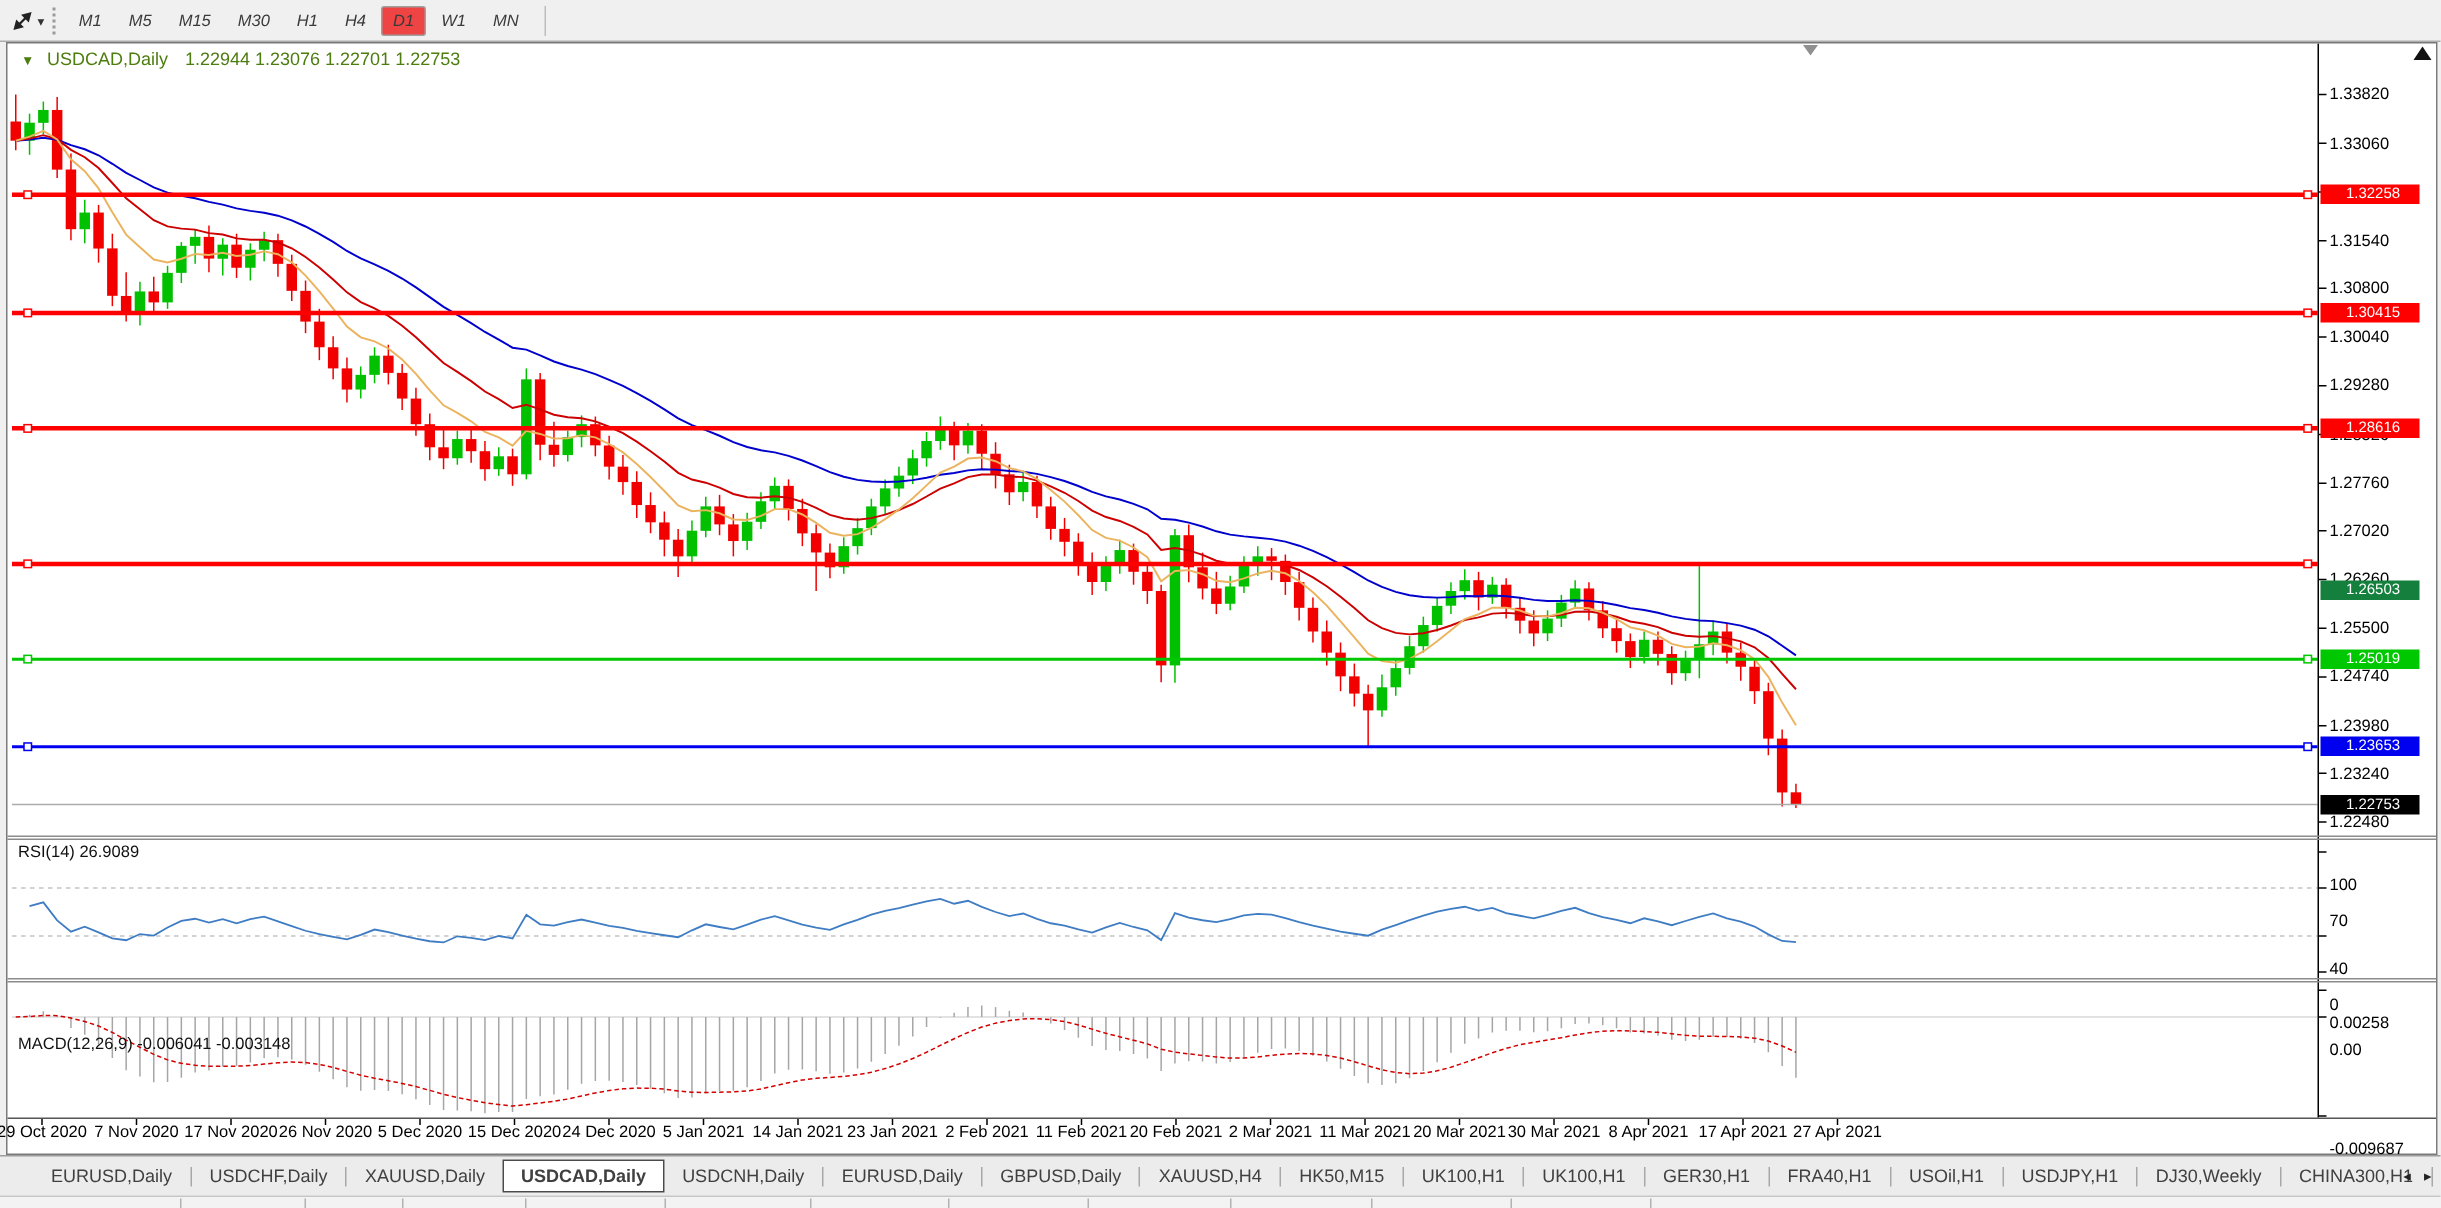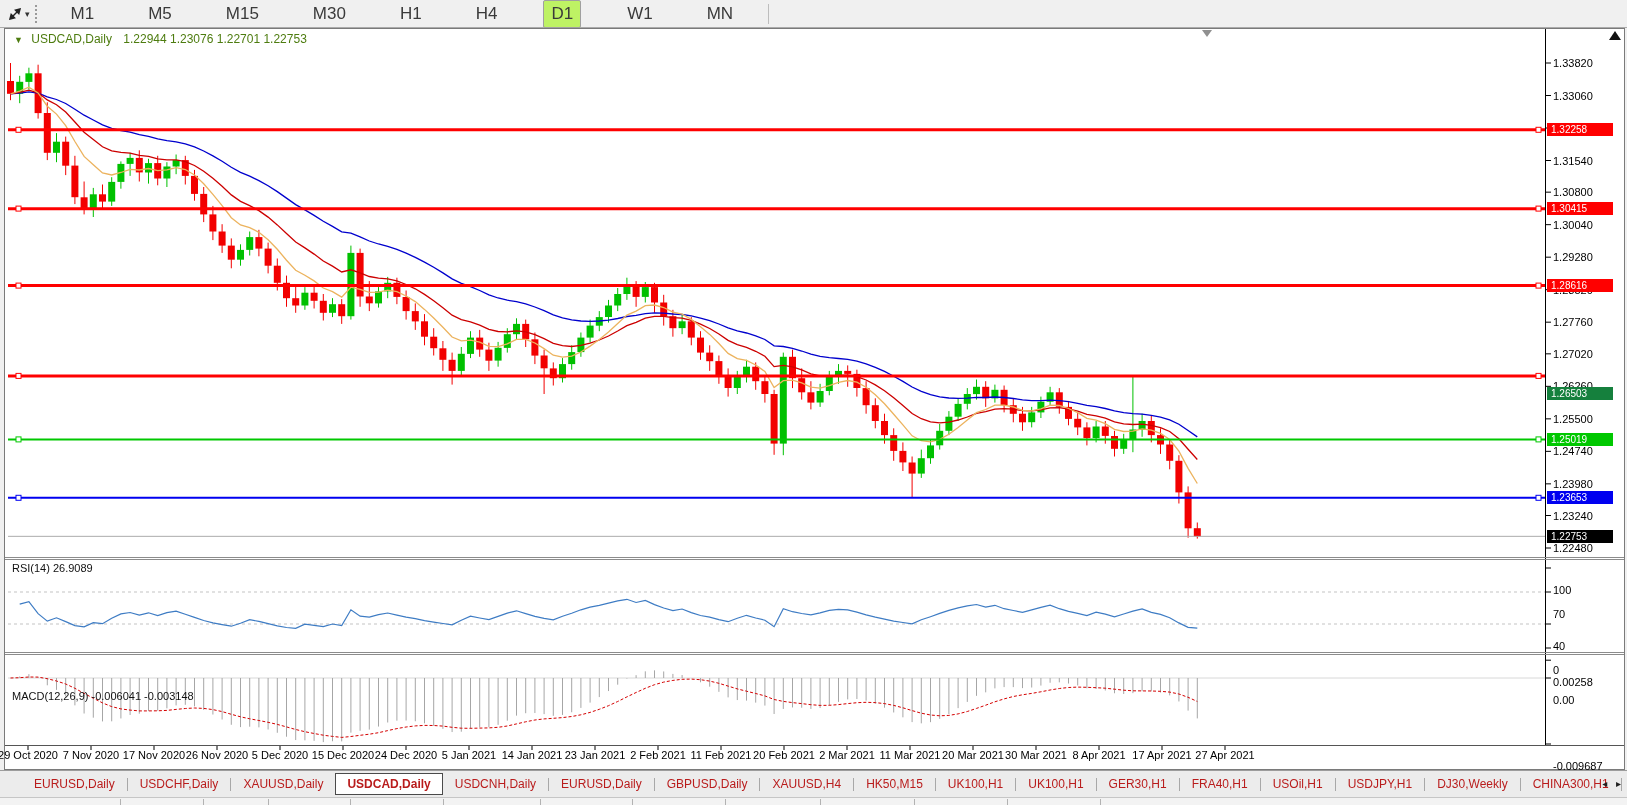--- a/index.html
+++ b/index.html
@@ -5,43 +5,43 @@
   html,body{margin:0;padding:0;width:1627px;height:805px;overflow:hidden;
     background:#f0f0f0;font-family:"Liberation Sans",sans-serif;}
   #root{position:absolute;left:0;top:0;width:1627px;height:805px;}
 
   
   .toolbar{position:absolute;left:0;top:0;width:1627px;height:28px;background:#f0f0f0;
     border-bottom:1px solid #ababab;display:flex;align-items:center;box-sizing:border-box;padding-left:5px;}
   .tool-icon{width:20px;height:20px;display:flex;align-items:center;justify-content:center;}
   .tool-caret{font-size:9px;color:#333;margin:0 3px 0 0;}
   .tool-grip{height:18px;border-left:2px dotted #9a9a9a;margin:0 7px 0 2px;}
-  .tfbtn{font-size:17px;color:#3a3a3a;padding:3px 7px;margin:0 19px;border:1px solid transparent;
-    border-radius:2px;cursor:default;}
-  .tfbtn.active{background:#bef264;border:1px solid #a0a0a0;}
+  .tfbtn{font-size:11px;color:#3a3a3a;padding:3px 7px;margin:0 1px;border:1px solid transparent;
+    border-radius:2px;cursor:default;font-style:italic;}
+  .tfbtn.active{background:#ef4444;border:1px solid #a0a0a0;}
   .tool-sep{height:20px;border-left:1px solid #bdbdbd;margin:0 8px;}
 
   
   .chart-window{position:absolute;left:4px;top:28px;width:1621px;height:742px;background:#ffffff;}
   #chart-svg{position:absolute;left:0;top:0;width:1627px;height:805px;pointer-events:none;}
 
   .chart-title{position:absolute;left:14px;top:32px;font-size:12px;color:#4d7c0f;z-index:5;white-space:nowrap;}
   .chart-title .caret{font-size:9px;margin-right:5px;}
   .pane-label{position:absolute;left:12px;font-size:11px;color:#111;z-index:5;white-space:nowrap;}
 
   .ptick{position:absolute;left:1553px;font-size:11px;color:#000;z-index:3;white-space:nowrap;}
   .itick{position:absolute;left:1553px;font-size:11px;color:#000;z-index:3;white-space:nowrap;margin-top:22px;}
   .dlabel{position:absolute;top:749px;font-size:11px;color:#000;transform:translateX(-50%);z-index:3;white-space:nowrap;}
   .tag{position:absolute;left:1547px;width:62px;height:13px;color:#fff;font-size:10px;line-height:13px;
-    padding-left:4px;z-index:6;white-space:nowrap;}
+    padding-left:4px;z-index:6;white-space:nowrap;text-align:center;}
 
   
   .tabbar{position:absolute;left:0;top:770px;width:1627px;height:27px;background:#ececec;
     border-top:1px solid #9c9c9c;display:flex;align-items:center;box-sizing:border-box;padding-left:22px;}
-  .tab{font-size:12px;color:#b91c1c;padding:4px 12px;white-space:nowrap;cursor:default;}
+  .tab{font-size:12px;color:#404040;padding:4px 12px;white-space:nowrap;cursor:default;}
   .tab.active{background:#ffffff;border:1px solid #4a4a4a;font-weight:bold;padding:3px 11px;}
   .tabsep{width:1px;height:13px;background:#a8a8a8;}
   .tabscroll{position:absolute;right:3px;top:7px;font-size:10px;color:#222;letter-spacing:3px;}
   .tabscroll span{cursor:default;}
 
   
   .statusbar{position:absolute;left:0;top:797px;width:1627px;height:8px;background:#f3f3f3;
     border-top:1px solid #c6c6c6;}
   .statussep{position:absolute;top:1px;width:1px;height:7px;background:#b2b2b2;}
 </style>

